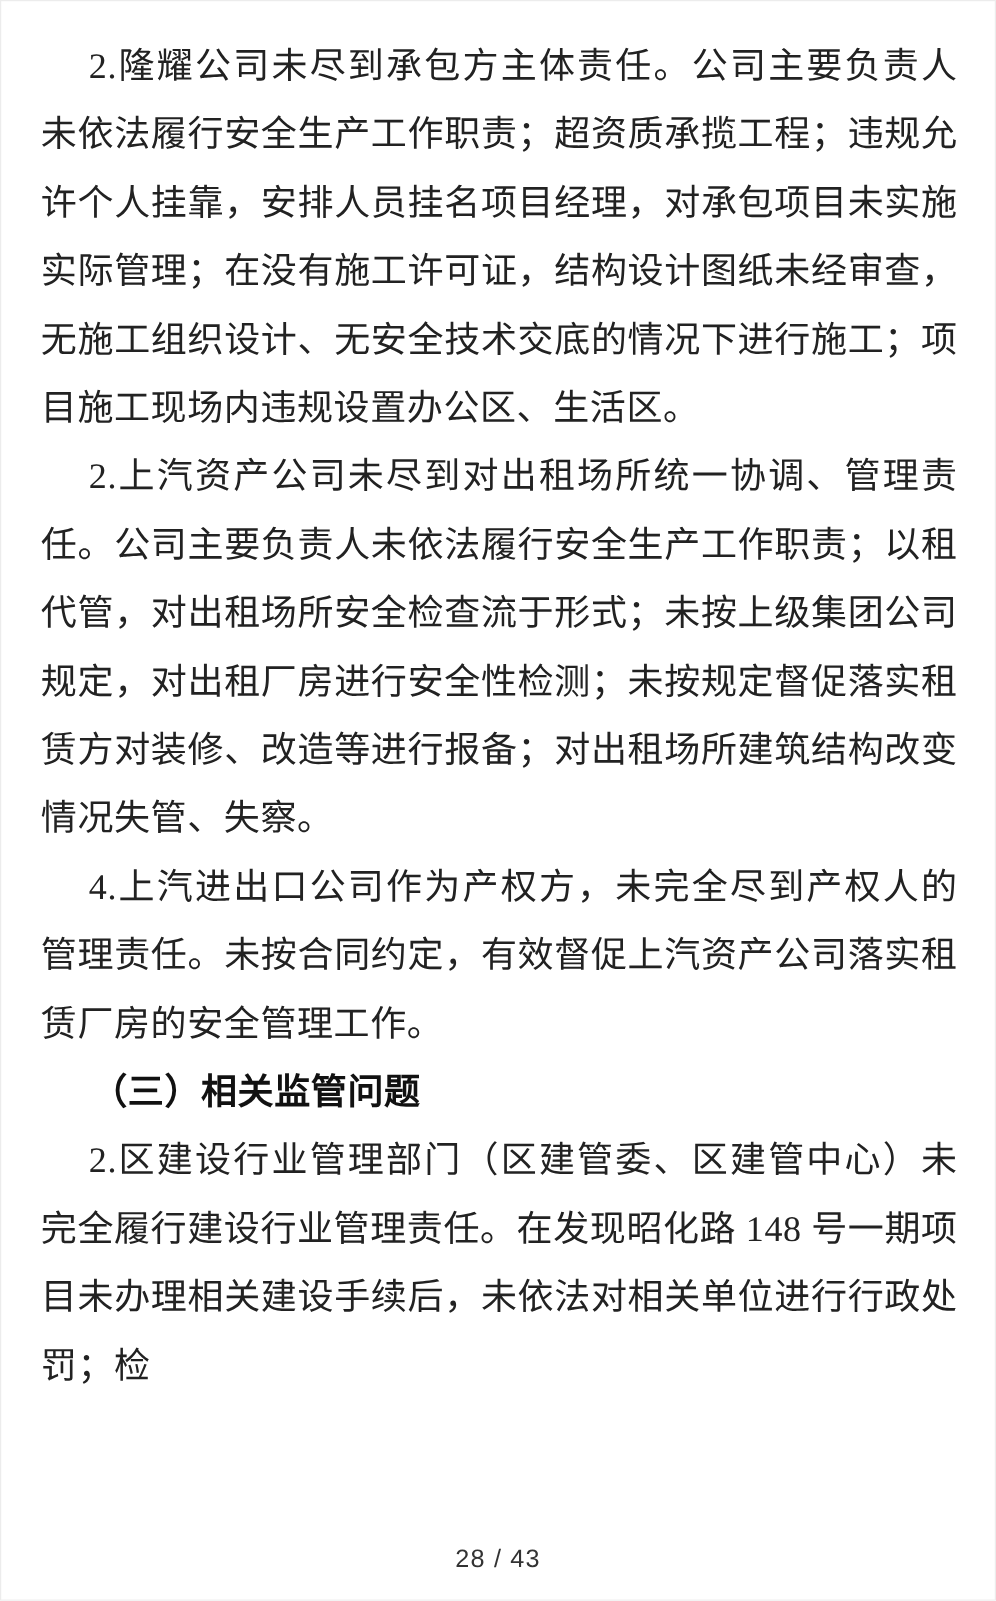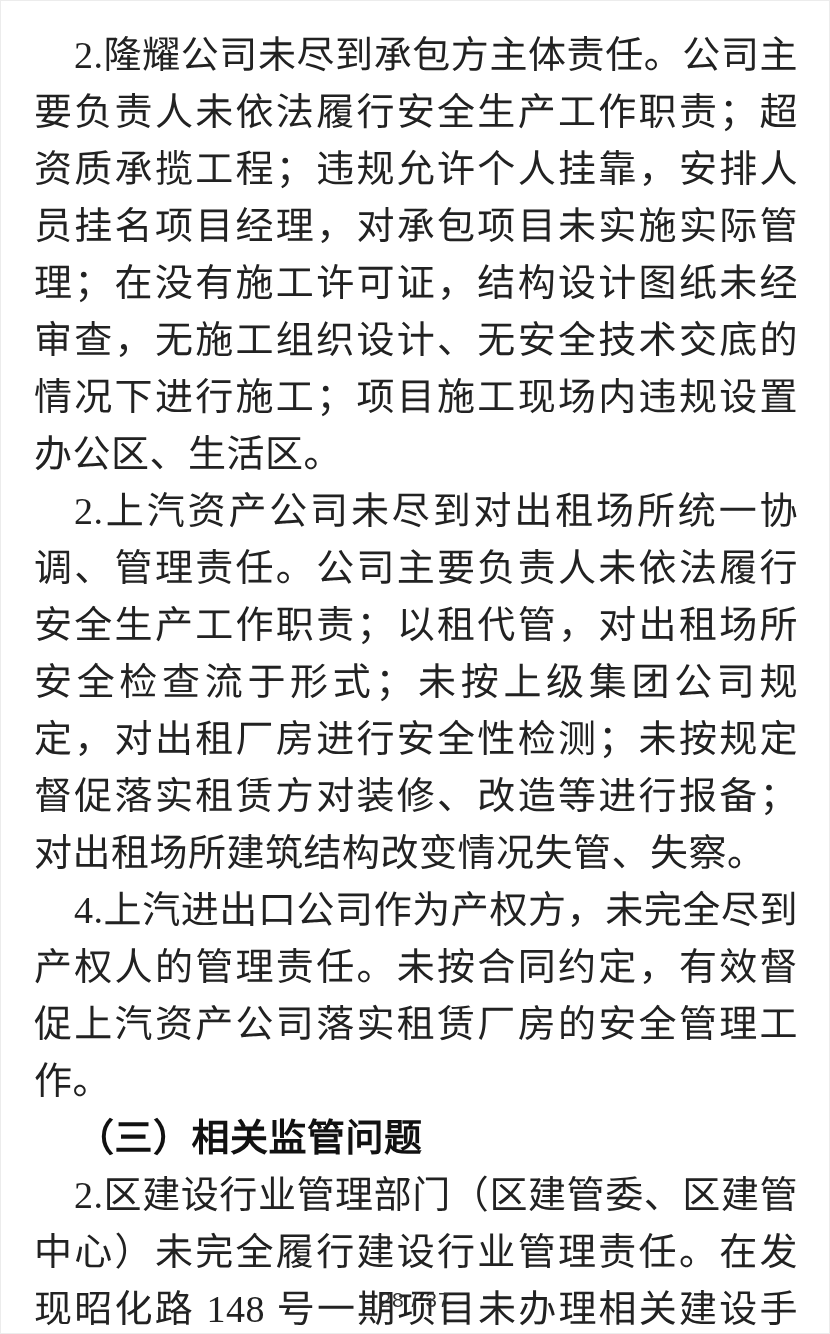--- a/index.html
+++ b/index.html
@@ -19,21 +19,21 @@
     color: #1f1f1f;
   }
   .doc {
     position: absolute;
     top: 26px;
     left: 33px;
     right: 31px;
   }
   .doc p {
     margin: 0;
-    font-size: 38px;
+    font-size: 30px;
     line-height: 57px;
     letter-spacing: 0.5px;
     text-align: justify;
     text-justify: inter-character;
     text-indent: 40px;
     color: #222222;
     font-weight: 400;
   }
   .doc p.heading {
     font-weight: 700;
@@ -63,15 +63,15 @@
 <div class="page">
   <div class="doc">
     <p>2.隆耀公司未尽到承包方主体责任。公司主要负责人未依法履行安全生产工作职责；超资质承揽工程；违规允许个人挂靠，安排人员挂名项目经理，对承包项目未实施实际管理；在没有施工许可证，结构设计图纸未经审查，无施工组织设计、无安全技术交底的情况下进行施工；项目施工现场内违规设置办公区、生活区。</p>
     <p>2.上汽资产公司未尽到对出租场所统一协调、管理责任。公司主要负责人未依法履行安全生产工作职责；以租代管，对出租场所安全检查流于形式；未按上级集团公司规定，对出租厂房进行安全性检测；未按规定督促落实租赁方对装修、改造等进行报备；对出租场所建筑结构改变情况失管、失察。</p>
     <p>4.上汽进出口公司作为产权方，未完全尽到产权人的管理责任。未按合同约定，有效督促上汽资产公司落实租赁厂房的安全管理工作。</p>
     <p class="heading">（三）相关监管问题</p>
     <p>2.区建设行业管理部门（区建管委、区建管中心）未完全履行建设行业管理责任。在发现昭化路 148 号一期项目未办理相关建设手续后，未依法对相关单位进行行政处罚；检</p>
   </div>
 
   <div class="footer">
-    <span class="page-indicator">28 / 37</span>
+    <span class="page-indicator">28 / 43</span>
   </div>
 </div>
 
 </body></html>

